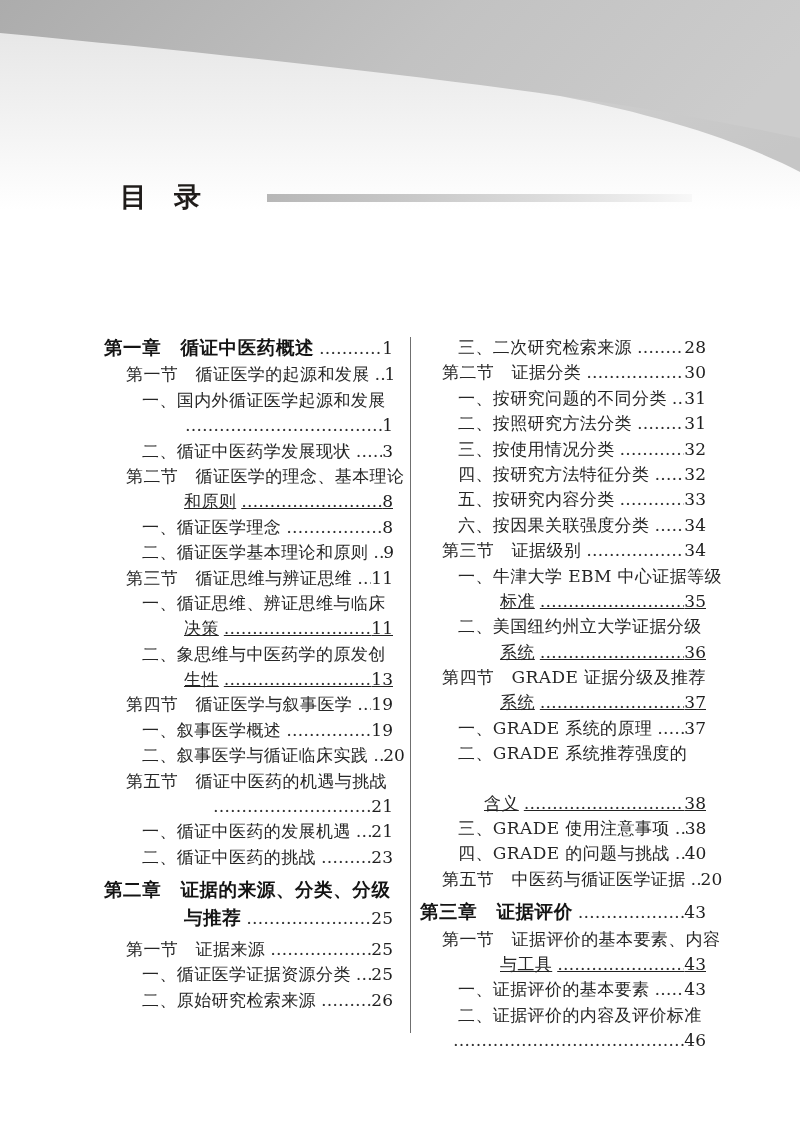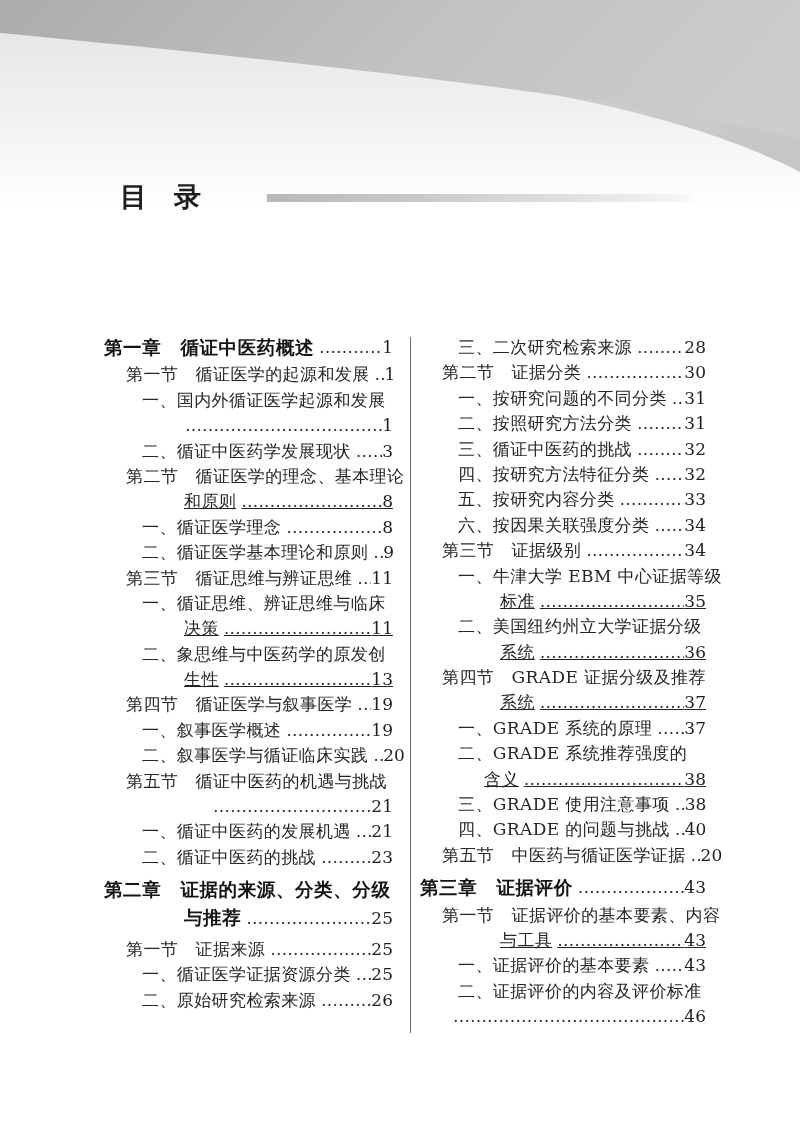--- a/index.html
+++ b/index.html
@@ -21,21 +21,21 @@
   .toc{position:absolute;top:335px;left:104px;width:602px;}
   .col{position:absolute;top:0;}
   .col-left{left:0;width:289px;}
   .col-right{left:316px;width:286px;}
   .divider{position:absolute;left:306px;top:2px;width:1px;height:696px;background:#6f6f6f;}
   .row{display:flex;align-items:baseline;line-height:25.4px;height:25.4px;font-size:17px;white-space:nowrap;}
   .row .t{white-space:pre;flex:0 0 auto;letter-spacing:0.4px;color:#262626;}
   .row .leader{flex:1 1 auto;min-width:8px;overflow:hidden;white-space:nowrap;padding-left:5px;padding-right:2px;color:#2e2e2e;}
   .row .pg{flex:0 0 auto;white-space:nowrap;color:#1e1e1e;}
   
-  .lv0{padding-left:0;margin-top:7px;margin-bottom:2px;align-items:center;}
+  .lv0{padding-left:0;margin-top:7px;margin-bottom:2px;}
   .lv1{padding-left:22px;}
   .lv2{padding-left:38px;}
   .lv3{padding-left:80px;text-decoration:underline;}
   .lv4{padding-left:76px;}
   .lv5{padding-left:80px;margin-bottom:7px;}
   .lv0 .t,.lv5 .t{
     font-family:"DejaVu Sans","Liberation Sans",sans-serif;
     font-weight:bold;font-size:18.5px;color:#141414;letter-spacing:0.6px;
   }
   .col .row:first-child{margin-top:0;}
@@ -211,21 +211,21 @@
           <span class="t">一、按研究问题的不同分类</span>
           <span class="leader">……………………………………………………………………</span>
           <span class="pg">31</span>
         </div>
         <div class="row lv2">
           <span class="t">二、按照研究方法分类</span>
           <span class="leader">……………………………………………………………………</span>
           <span class="pg">31</span>
         </div>
         <div class="row lv2">
-          <span class="t">三、循证中医药的挑战</span>
+          <span class="t">三、按使用情况分类</span>
           <span class="leader">……………………………………………………………………</span>
           <span class="pg">32</span>
         </div>
         <div class="row lv2">
           <span class="t">四、按研究方法特征分类</span>
           <span class="leader">……………………………………………………………………</span>
           <span class="pg">32</span>
         </div>
         <div class="row lv2">
           <span class="t">五、按研究内容分类</span>
@@ -267,21 +267,21 @@
           <span class="pg">37</span>
         </div>
         <div class="row lv2">
           <span class="t">一、GRADE 系统的原理</span>
           <span class="leader">……………………………………………………………………</span>
           <span class="pg">37</span>
         </div>
         <div class="row lv2">
           <span class="t">二、GRADE 系统推荐强度的</span>
         </div>
-        <div class="row lv3" style="padding-left: 64px;">
+        <div class="row lv3" style="padding-left: 64px; margin-top: 24px;">
           <span class="t">含义</span>
           <span class="leader">……………………………………………………………………</span>
           <span class="pg">38</span>
         </div>
         <div class="row lv2">
           <span class="t">三、GRADE 使用注意事项</span>
           <span class="leader">……………………………………………………………………</span>
           <span class="pg">38</span>
         </div>
         <div class="row lv2">

